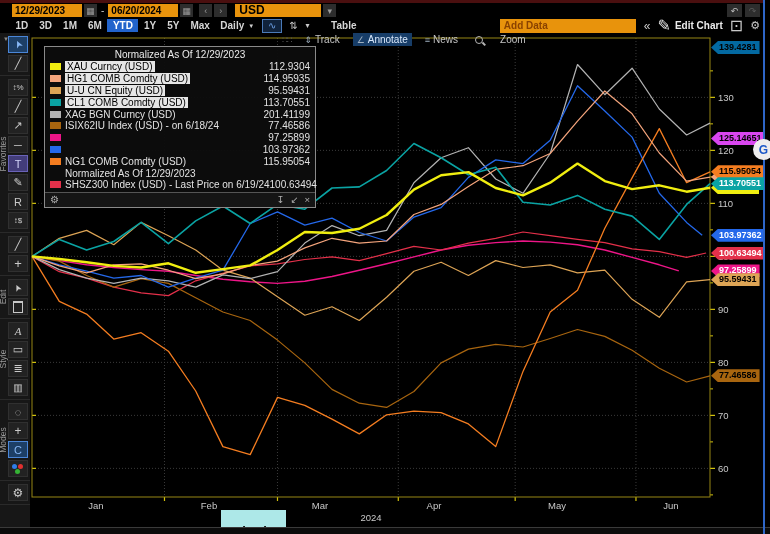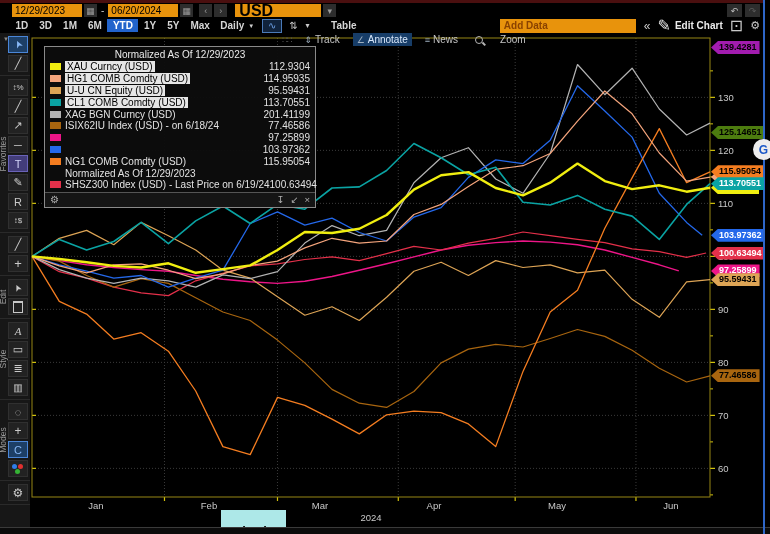--- a/index.html
+++ b/index.html
@@ -7,22 +7,22 @@
     font-family:"Liberation Sans",sans-serif;-webkit-font-smoothing:antialiased;}
   
   .top-strip{position:absolute;left:0;top:0;width:763px;height:3px;background:#4a0f0f;}
   .rborder{position:absolute;left:763px;top:0;width:2px;height:534px;background:#2e66c8;z-index:6;}
   .bstrip{position:absolute;left:0;top:527px;width:770px;height:7px;background:#0b0b0b;border-top:1px solid #3a3a3a;z-index:5;}
   .gbub{position:absolute;left:753px;top:139px;width:21px;height:21px;border-radius:50%;background:#ededed;
     color:#1a58c8;font-weight:bold;font-size:12px;display:flex;align-items:center;justify-content:center;z-index:7;}
   
   .row1{position:absolute;left:0;top:3px;width:758px;height:15px;display:flex;align-items:center;padding-left:12px;gap:2px;z-index:5;}
   .row2{position:absolute;left:0;top:18px;width:758px;height:15px;display:flex;align-items:center;padding-left:10px;z-index:5;}
-  .datefield{background:#e8930c;color:#000;font-size:10px;font-weight:normal;padding:1px 3px;width:64px;height:11px;line-height:11px;}
-  .curfield{background:#e8930c;color:#000;font-size:16px;font-weight:bold;padding:1px 4px;width:78px;height:11px;line-height:11px;}
+  .datefield{background:#e8930c;color:#000;font-size:10px;font-weight:bold;padding:1px 3px;width:64px;height:11px;line-height:11px;}
+  .curfield{background:#e8930c;color:#000;font-size:12px;font-weight:bold;padding:1px 4px;width:78px;height:11px;line-height:11px;}
   .mini{min-width:13px;height:13px;background:#2d2d2d;color:#9a9a9a;font-size:9px;display:flex;align-items:center;justify-content:center;}
   .dash{color:#c8c8c8;font-size:10px;margin:0 2px;}
   .tbtn{color:#d6d6d6;font-size:10px;font-weight:bold;padding:1px 5.5px;cursor:default;}
   .tbtn.sel{background:#2264cc;color:#fff;}
   .freq{display:flex;align-items:center;color:#d6d6d6;font-size:10px;font-weight:bold;padding:1px 5px;}
   .freq .car{font-size:6px;margin-left:4px;color:#d0d0d0;}
   .ctype{width:18px;height:12px;border:1px solid #4a7ab8;color:#6fa3e8;font-size:10px;display:flex;align-items:center;justify-content:center;margin:0 3px;background:#10233c;}
   .icbtn{color:#c9c9c9;font-size:10px;padding:0 4px;}
   .adddata{margin-left:auto;width:128px;background:#e8930c;border:0;color:#8a4200;font-size:10px;font-weight:bold;padding:1px 4px;height:12px;outline:none;}
   .adddata::placeholder{color:#8a4200;opacity:1;}
@@ -307,28 +307,28 @@
       <polyline points="32.0,256.4 59.3,301.4 86.6,314.1 113.8,339.1 141.1,332.7 168.4,351.2 195.7,391.0 222.9,446.6 250.2,454.6 277.5,397.4 304.8,405.3 332.0,419.1 359.3,433.9 386.6,414.8 413.9,411.1 441.1,412.7 468.4,423.9 495.7,446.6 523.0,371.4 550.2,312.0 577.5,290.3 604.8,228.3 632.1,177.9 659.3,128.6 686.6,182.7 710.0,171.8" fill="none" stroke="#f47d20" stroke-width="1.3" stroke-linejoin="round"></polyline>
       <polyline points="32.0,256.4 59.3,265.9 86.6,272.8 113.8,264.8 141.1,263.8 168.4,270.2 195.7,278.6 222.9,273.9 250.2,265.4 277.5,261.1 304.8,247.9 332.0,238.3 359.3,243.1 386.6,241.0 413.9,214.5 441.1,204.4 468.4,186.4 495.7,169.4 523.0,165.7 550.2,153.5 577.5,121.2 604.8,91.0 632.1,113.8 659.3,153.0 686.6,181.1 710.0,177.1" fill="none" stroke="#f4a47c" stroke-width="1.2" stroke-linejoin="round"></polyline>
       <polyline points="32.0,256.4 59.3,239.4 86.6,250.0 113.8,241.5 141.1,222.4 168.4,243.6 195.7,220.9 222.9,206.0 250.2,223.5 277.5,204.4 304.8,209.2 332.0,188.0 359.3,186.9 386.6,170.5 413.9,143.5 441.1,157.8 468.4,174.7 495.7,167.3 523.0,202.3 550.2,205.0 577.5,195.4 604.8,209.2 632.1,216.1 659.3,239.4 686.6,204.4 710.0,183.7" fill="none" stroke="#0aa3a3" stroke-width="1.6" stroke-linejoin="round"></polyline>
       <polyline points="32.0,256.4 59.3,259.0 86.6,262.2 113.8,265.9 141.1,267.5 168.4,263.3 195.7,272.8 222.9,269.1 250.2,265.4 277.5,250.0 304.8,232.0 332.0,233.0 359.3,228.8 386.6,215.0 413.9,189.6 441.1,175.3 468.4,172.1 495.7,188.0 523.0,195.4 550.2,182.7 577.5,163.6 604.8,181.1 632.1,189.1 659.3,185.3 686.6,191.7 710.0,187.8" fill="none" stroke="#f0ee10" stroke-width="2.4" stroke-linejoin="round"></polyline>
     </svg>
 
   <div>
       <div class="tag" style="top: 264.392px; background: rgb(238, 21, 136); color: rgb(255, 255, 255); z-index: 3;">97.25899</div>
       <div class="tag" style="top: 246.53px; background: rgb(228, 48, 74); color: rgb(255, 255, 255); z-index: 3;">100.63494</div>
       <div class="tag" style="top: 369.284px; background: rgb(168, 101, 15); color: rgb(0, 0, 0); z-index: 3;">77.46586</div>
-      <div class="tag" style="top: 126px; background: #4d7c0f; color: rgb(0, 0, 0); z-index: 3;">125.14651</div>
+      <div class="tag" style="top: 132px; background: #d946ef; color: rgb(0, 0, 0); z-index: 3;">125.14651</div>
       <div class="tag" style="top: 228.828px; background: rgb(36, 104, 234); color: rgb(255, 255, 255); z-index: 3;">103.97362</div>
       <div class="tag" style="top: 273.244px; background: rgb(221, 164, 85); color: rgb(0, 0, 0); z-index: 4;">95.59431</div>
       <div class="tag" style="top: 181.338px; background: rgb(240, 238, 16); color: rgb(0, 0, 0); z-index: 4;">112.9304</div>
       <div class="tag" style="top: 170.578px; background: rgb(244, 164, 124); color: rgb(0, 0, 0); z-index: 5;">114.95935</div>
       <div class="tag" style="top: 165.331px; background: rgb(244, 125, 32); color: rgb(0, 0, 0); z-index: 6;">115.95054</div>
       <div class="tag" style="top: 177.203px; background: rgb(10, 163, 163); color: rgb(255, 255, 255); z-index: 7;">113.70551</div>
-      <div class="tag" style="top: 40.8915px; background: #a21caf; color: rgb(0, 0, 0); z-index: 3; text-align: right;">139.4281</div>
+      <div class="tag" style="top: 40.8915px; background: #0369a1; color: rgb(0, 0, 0); z-index: 3; text-align: right;">139.4281</div>
     </div>
 
   <div class="tdate" style="left: 221.414px;">02/21/24</div>
 
   <div class="legend">
     <div class="ltitle">Normalized As Of 12/29/2023</div>
     <div>
         <div class="lrow">
           <span class="sw" style="background: rgb(240, 238, 16);"></span>
           <span class="hl">XAU Curncy (USD)</span>

